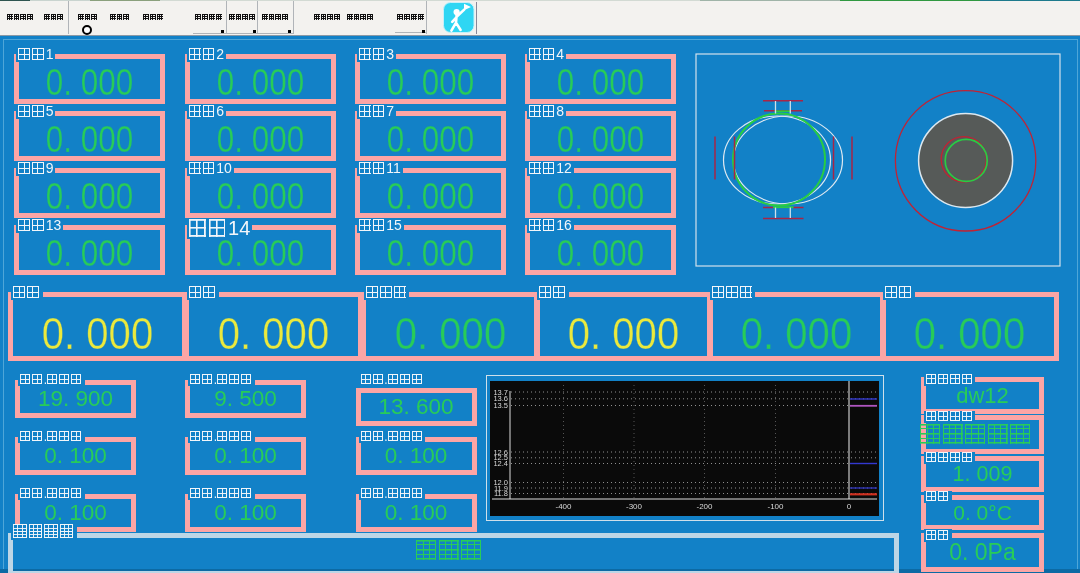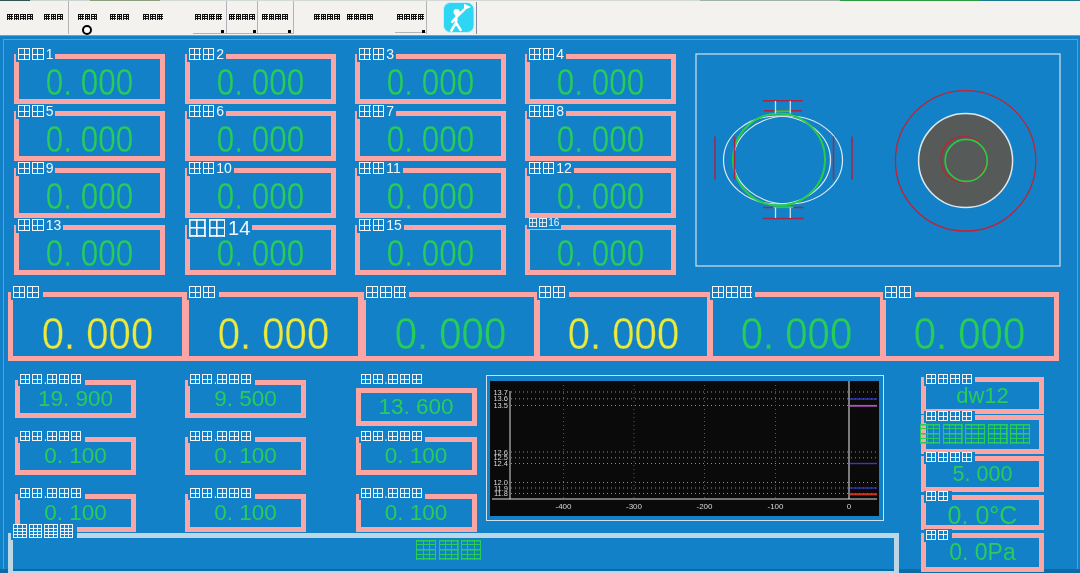--- a/index.html
+++ b/index.html
@@ -114,21 +114,21 @@
 <div class="val g" style="top:3px;font-size:36.5px;letter-spacing:0;transform:scaleX(.86);-webkit-text-stroke:0.45px rgba(18,129,199,.7);">0. 000</div>
   </div>
 <div class="lbl" style="left:186.5px;top:218px;font-size:20px;"><i class="z"></i><i class="z"></i>14</div>
 <div class="box" style="left:354.5px;top:225px;width:141px;height:40px;">
 <div class="val g" style="top:3px;font-size:36.5px;letter-spacing:0;transform:scaleX(.86);-webkit-text-stroke:0.45px rgba(18,129,199,.7);">0. 000</div>
   </div>
 <div class="lbl" style="left:356.5px;top:218px;font-size:14px;"><i class="z"></i><i class="z"></i>15</div>
 <div class="box" style="left:524.5px;top:225px;width:141px;height:40px;">
 <div class="val g" style="top:3px;font-size:36.5px;letter-spacing:0;transform:scaleX(.86);-webkit-text-stroke:0.45px rgba(18,129,199,.7);">0. 000</div>
   </div>
-<div class="lbl" style="left:526.5px;top:218px;font-size:10px;"><i class="z"></i><i class="z"></i>16</div>
+<div class="lbl" style="left:526.5px;top:218px;font-size:14px;"><i class="z"></i><i class="z"></i>16</div>
 <div class="box" style="left:8px;top:292px;width:169px;height:59px;">
 <div class="val y" style="top:14px;font-size:45px;letter-spacing:0;transform:scaleX(.89);line-height:1;-webkit-text-stroke:0.5px rgba(18,129,199,.7);">0. 000</div>
   </div>
 <div class="lbl" style="left:11px;top:285px;font-size:14px;"><i class="z"></i><i class="z"></i></div>
 <div class="box" style="left:184px;top:292px;width:169px;height:59px;">
 <div class="val y" style="top:14px;font-size:45px;letter-spacing:0;transform:scaleX(.89);line-height:1;-webkit-text-stroke:0.5px rgba(18,129,199,.7);">0. 000</div>
   </div>
 <div class="lbl" style="left:187px;top:285px;font-size:14px;"><i class="z"></i><i class="z"></i></div>
 <div class="box" style="left:361px;top:292px;width:169px;height:59px;">
 <div class="val g" style="top:14px;font-size:45px;letter-spacing:0;transform:scaleX(.89);line-height:1;-webkit-text-stroke:0.5px rgba(18,129,199,.7);">0. 000</div>
@@ -253,25 +253,25 @@
     <line x1="850" y1="494.3" x2="877" y2="494.3" stroke="#d03020" stroke-width="2.2"></line>
   </svg>
 <div class="box" style="left:921px;top:377px;width:113px;height:27px;">
 <div class="val g" style="top:1px;font-size:22px;letter-spacing:0;">dw12</div>
 </div>
 <div class="lbl" style="left:924px;top:373px;font-size:12px;"><i class="z"></i><i class="z"></i><i class="z"></i><i class="z"></i></div>
 <div class="box" style="left:921px;top:414.5px;width:113px;height:29.5px;">
 </div>
 <div class="lbl" style="left:924px;top:410.5px;font-size:12px;"><i class="z"></i><i class="z"></i><i class="z"></i><i class="z"></i></div>
 <div class="box" style="left:921px;top:455.5px;width:113px;height:26px;">
-<div class="val g" style="top:1px;font-size:21.5px;letter-spacing:0;">5. 000</div>
+<div class="val g" style="top:1px;font-size:21.5px;letter-spacing:0;">1. 009</div>
 </div>
 <div class="lbl" style="left:924px;top:451.5px;font-size:12px;"><i class="z"></i><i class="z"></i><i class="z"></i><i class="z"></i></div>
 <div class="box" style="left:921px;top:494.5px;width:113px;height:25px;">
-<div class="val g" style="top:1px;font-size:25px;letter-spacing:0;text-align:center;">0. 0°C</div>
+<div class="val g" style="top:1px;font-size:21px;letter-spacing:0;text-align:center;">0. 0°C</div>
 </div>
 <div class="lbl" style="left:924px;top:490.5px;font-size:12px;"><i class="z"></i><i class="z"></i></div>
 <div class="box" style="left:921px;top:533px;width:113px;height:29px;">
 <div class="val g" style="top:1px;font-size:23px;letter-spacing:0;">0. 0Pa</div>
 </div>
 <div class="lbl" style="left:924px;top:529px;font-size:12px;"><i class="z"></i><i class="z"></i></div>
 <div class="abs g" style="left:920px;top:422px;font-size:22.5px;"><i class="z2"></i><i class="z2"></i><i class="z2"></i><i class="z2"></i><i class="z2"></i></div>
 <div class="box" style="left:8px;top:533px;width:881px;height:33px;border-color:#bdd6e6;"></div>
 <div class="lbl" style="left:11px;top:524px;font-size:15.5px;"><i class="z2"></i><i class="z2"></i><i class="z2"></i><i class="z2"></i></div>
 <div class="abs g" style="left:416px;top:538px;font-size:22.5px;"><i class="z2"></i><i class="z2"></i><i class="z2"></i></div>

